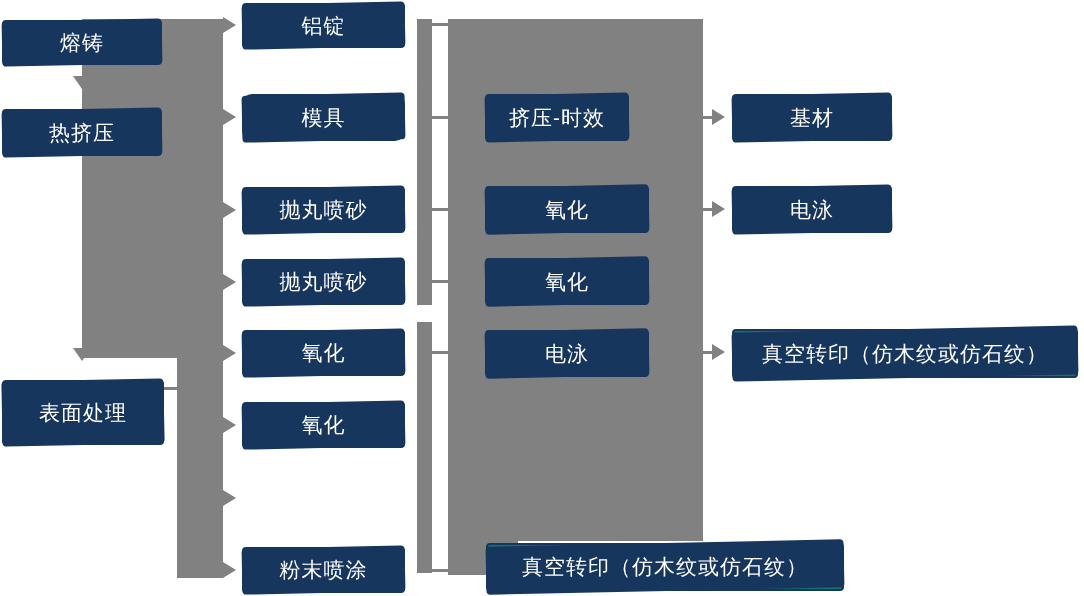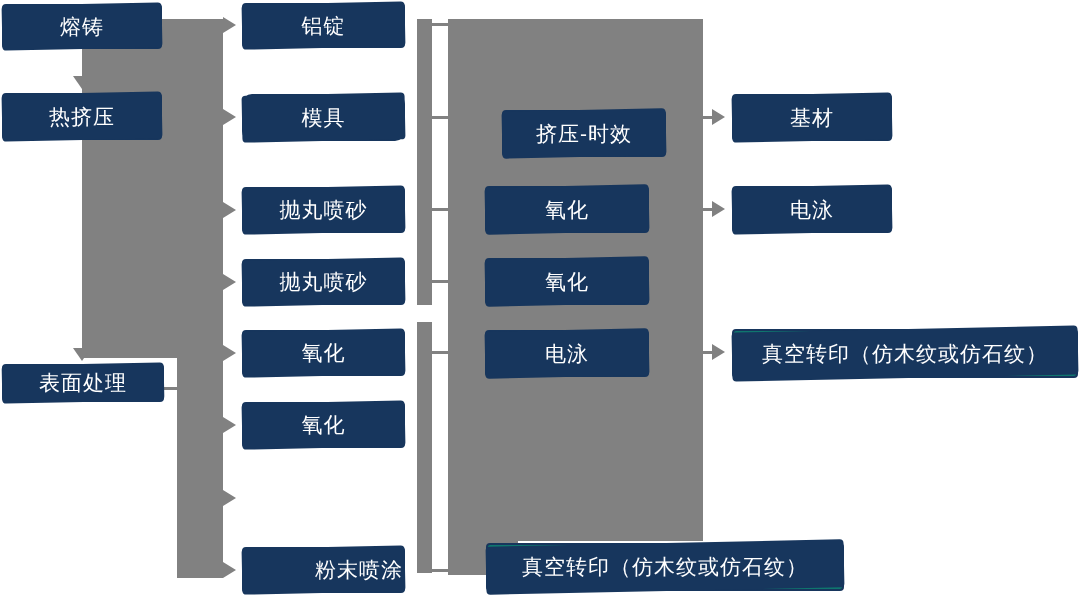--- a/index.html
+++ b/index.html
@@ -25,21 +25,21 @@
   }
   .node::before{
     content:"";
     position:absolute;
     z-index:-1;
     left:-2px;top:-2px;right:-2px;bottom:-2px;
     background:#17365d;
     border-radius:4px;
     transform:rotate(-1.2deg);
   }
-  .primary{background:#0b4e80;}
+  .primary{background:#0b4e80;margin-top:16px;}
   .process{background:#0f766e;}
   .arr-r{
     position:absolute;width:0;height:0;
     border-top:8px solid transparent;
     border-bottom:8px solid transparent;
     border-left:13px solid #818181;
   }
   .arr-d{
     position:absolute;width:0;height:0;
     border-left:9px solid transparent;
@@ -88,21 +88,21 @@
   <div class="arr-r" style="left:712px;top:109px;"></div>
   <div class="arr-r" style="left:712px;top:201px;"></div>
   <div class="arr-r" style="left:712px;top:344px;"></div>
 
   <div class="node primary" style="left:2px;top:4px;width:160px;height:45px;">
     <span>熔铸</span>
   </div>
   <div class="node primary" style="left:2px;top:93px;width:160px;height:47px;">
     <span>热挤压</span>
   </div>
-  <div class="node primary" style="left:2px;top:364px;width:162px;height:38px;">
+  <div class="node primary" style="left:2px;top:364px;width:162px;height:65px;">
     <span>表面处理</span>
   </div>
 
   <div class="node process" style="left:242px;top:3px;width:163px;height:45px;">
     <span>铝锭</span>
   </div>
   <div class="node process" style="left:242px;top:94px;width:163px;height:47px;border-radius:10px;">
     <span>模具</span>
   </div>
   <div class="node process" style="left:242px;top:187px;width:163px;height:46px;">
@@ -110,25 +110,25 @@
   </div>
   <div class="node process" style="left:242px;top:259px;width:163px;height:46px;">
     <span>抛丸喷砂</span>
   </div>
   <div class="node process" style="left:242px;top:330px;width:163px;height:46px;">
     <span>氧化</span>
   </div>
   <div class="node process" style="left:242px;top:402px;width:163px;height:46px;">
     <span>氧化</span>
   </div>
-  <div class="node process" style="left:242px;top:547px;width:163px;height:46px;justify-content:flex-end;">
+  <div class="node process" style="left:242px;top:547px;width:163px;height:46px;">
     <span>粉末喷涂</span>
   </div>
 
-  <div class="node process" style="left:502px;top:94px;width:164px;height:47px;margin-top:16px;">
+  <div class="node process" style="left:485px;top:94px;width:144px;height:47px;">
     <span>挤压-时效</span>
   </div>
   <div class="node process" style="left:485px;top:186px;width:164px;height:47px;">
     <span>氧化</span>
   </div>
   <div class="node process" style="left:485px;top:258px;width:164px;height:47px;">
     <span>氧化</span>
   </div>
   <div class="node process" style="left:485px;top:330px;width:164px;height:47px;">
     <span>电泳</span>

